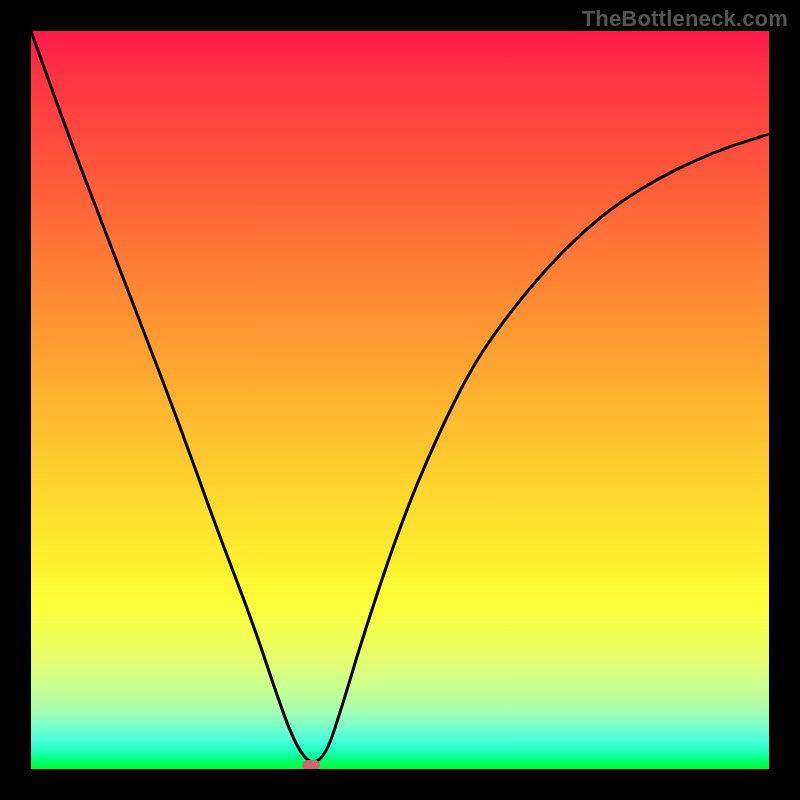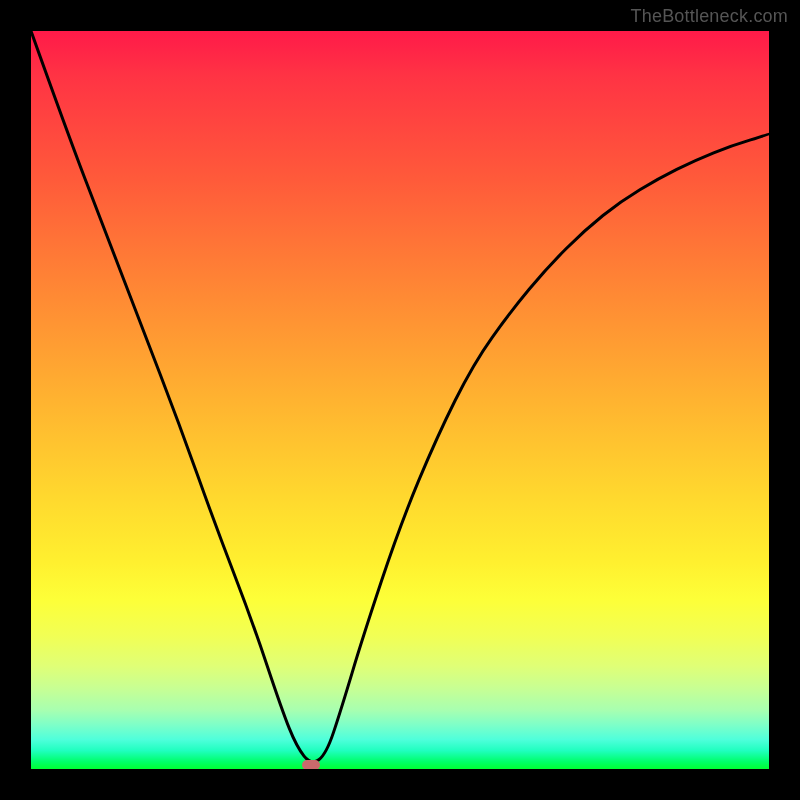--- a/index.html
+++ b/index.html
@@ -54,22 +54,22 @@
     height: 10px;
     border-radius: 5px;
     background: #c96a6c;
     transform: translate(-50%, -50%);
   }
   .watermark {
     position: absolute;
     top: 6px;
     right: 12px;
     color: #555;
-    font-size: 18px;
-    font-weight: 400;
+    font-size: 22px;
+    font-weight: 700;
     letter-spacing: 0.2px;
   }
 </style>
 </head>
 <body>
 
 <div class="watermark">TheBottleneck.com</div>
 
 <div class="frame">
   <div class="gradient"></div>

